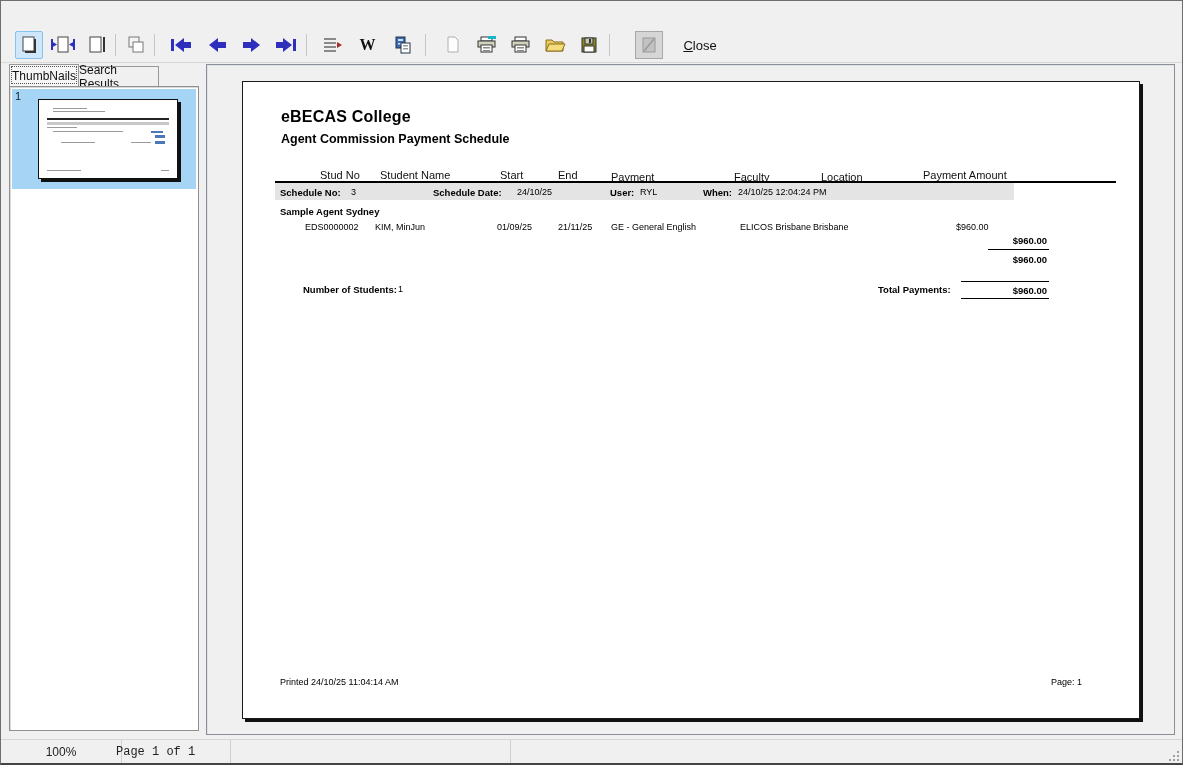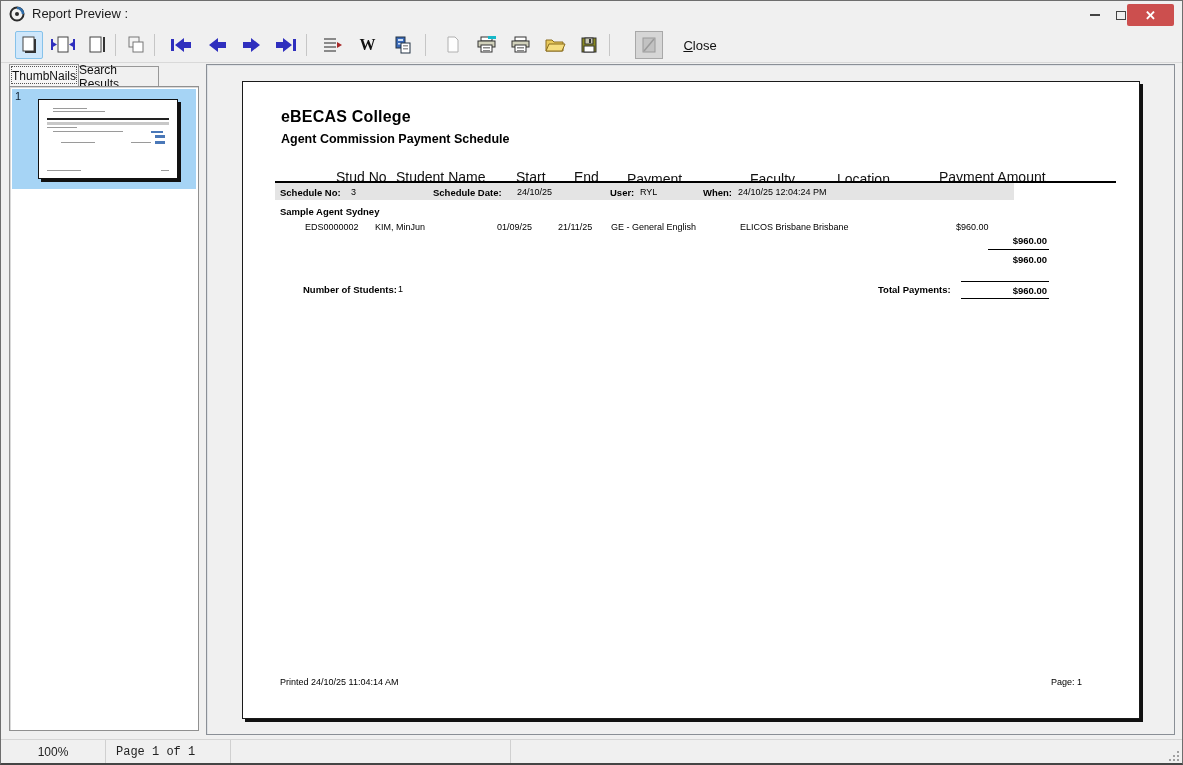--- a/index.html
+++ b/index.html
@@ -41,59 +41,40 @@
   .thumb-page { position:absolute; left:26px; top:10px; width:140px; height:80px; background:#fff; border:1px solid #111; box-shadow:3px 3px 0 #111; }
   .tl { position:absolute; background:#9a9a9a; height:1px; }
   .tl-dark { background:#222; height:2px; }
   .tl-blue { background:#4a78b8; }
   
   .preview { position:absolute; left:205px; top:63px; width:969px; height:671px; background:#f0f0f0; border:1px solid #8a8f96; box-shadow: inset 1px 1px 0 #dfe2e6; }
   .page { position:absolute; left:35px; top:16px; width:898px; height:638px; background:#fff; border:1px solid #1a1a1a; box-shadow:3px 3px 0 #101010; color:#000; }
   .page .abs { position:absolute; white-space:nowrap; }
   .rpt-title { font-size:16px; font-weight:bold; letter-spacing:0.2px; }
   .rpt-subtitle { font-size:12.5px; font-weight:bold; }
-  .colhead { font-size:14px; color:#111;margin-left:16px; }
+  .colhead { font-size:11px; color:#111; }
   .body9 { font-size:9px; color:#000; }
   .bold9 { font-size:9.5px; font-weight:bold; color:#000; }
   .hrule { position:absolute; background:#000; }
   .grayband { position:absolute; left:32px; top:101px; width:739px; height:17px; background:#e4e4e4; }
   
   .statusbar { position:absolute; left:0; top:738px; width:100%; height:25px; background:#f0f0f0; border-top:1px solid #d5d5d5; font-size:12px; color:#222; }
   .sb-panel { position:absolute; top:0; height:100%; display:flex; align-items:center; border-right:1px solid #d0d0d0; }
-  .sb1 { left:0; width:105px; justify-content:center; }
+  .sb1 { left:0; width:121px; justify-content:center; }
   .sb2 { left:107px; width:123px; padding-left:8px;font-family:Liberation Mono, monospace; }
   .sb3 { left:228px; width:282px; }
   .sb4 { left:510px; width:655px; padding-left:25px; border-right:none; }
   .grip { position:absolute; right:3px; bottom:3px; width:10px; height:10px; }
   .grip i { position:absolute; width:2px; height:2px; background:#a0a0a0; }
 </style>
 </head>
 <body>
 
 <div id="window">
 
-  <div class="titlebar">
-    <span class="app-icon">
-      <svg width="16" height="16" viewBox="0 0 16 16">
-        <circle cx="8" cy="8" r="6.5" fill="none" stroke="#2b2b2b" stroke-width="2"></circle>
-        <path d="M8 2 A6 6 0 0 1 14 8" fill="none" stroke="#2e6ca8" stroke-width="2.5"></path>
-        <circle cx="8" cy="8" r="2" fill="#2b2b2b"></circle>
-      </svg>
-    </span>
-    <span class="title-text">Report Preview :</span>
-    <div class="win-btn btn-min">
-        <span class="dash"></span>
-      </div>
-    <div class="win-btn btn-max">
-        <span class="rect"></span>
-      </div>
-    <div class="win-btn btn-close">
-        <span>✕</span>
-      </div>
-  </div>
 
   <div class="toolbar">
     <div class="tb-btn selected" style="left:14px">
       <svg width="18" height="20" viewBox="0 0 18 20">
         <rect x="3" y="2" width="11" height="14" fill="#fff" stroke="#444"></rect>
         <rect x="14" y="4" width="2" height="13" fill="#333"></rect>
           <rect x="5" y="16" width="11" height="2" fill="#333"></rect>
       </svg>
     </div>
     <div class="tb-btn" style="left:48px">

